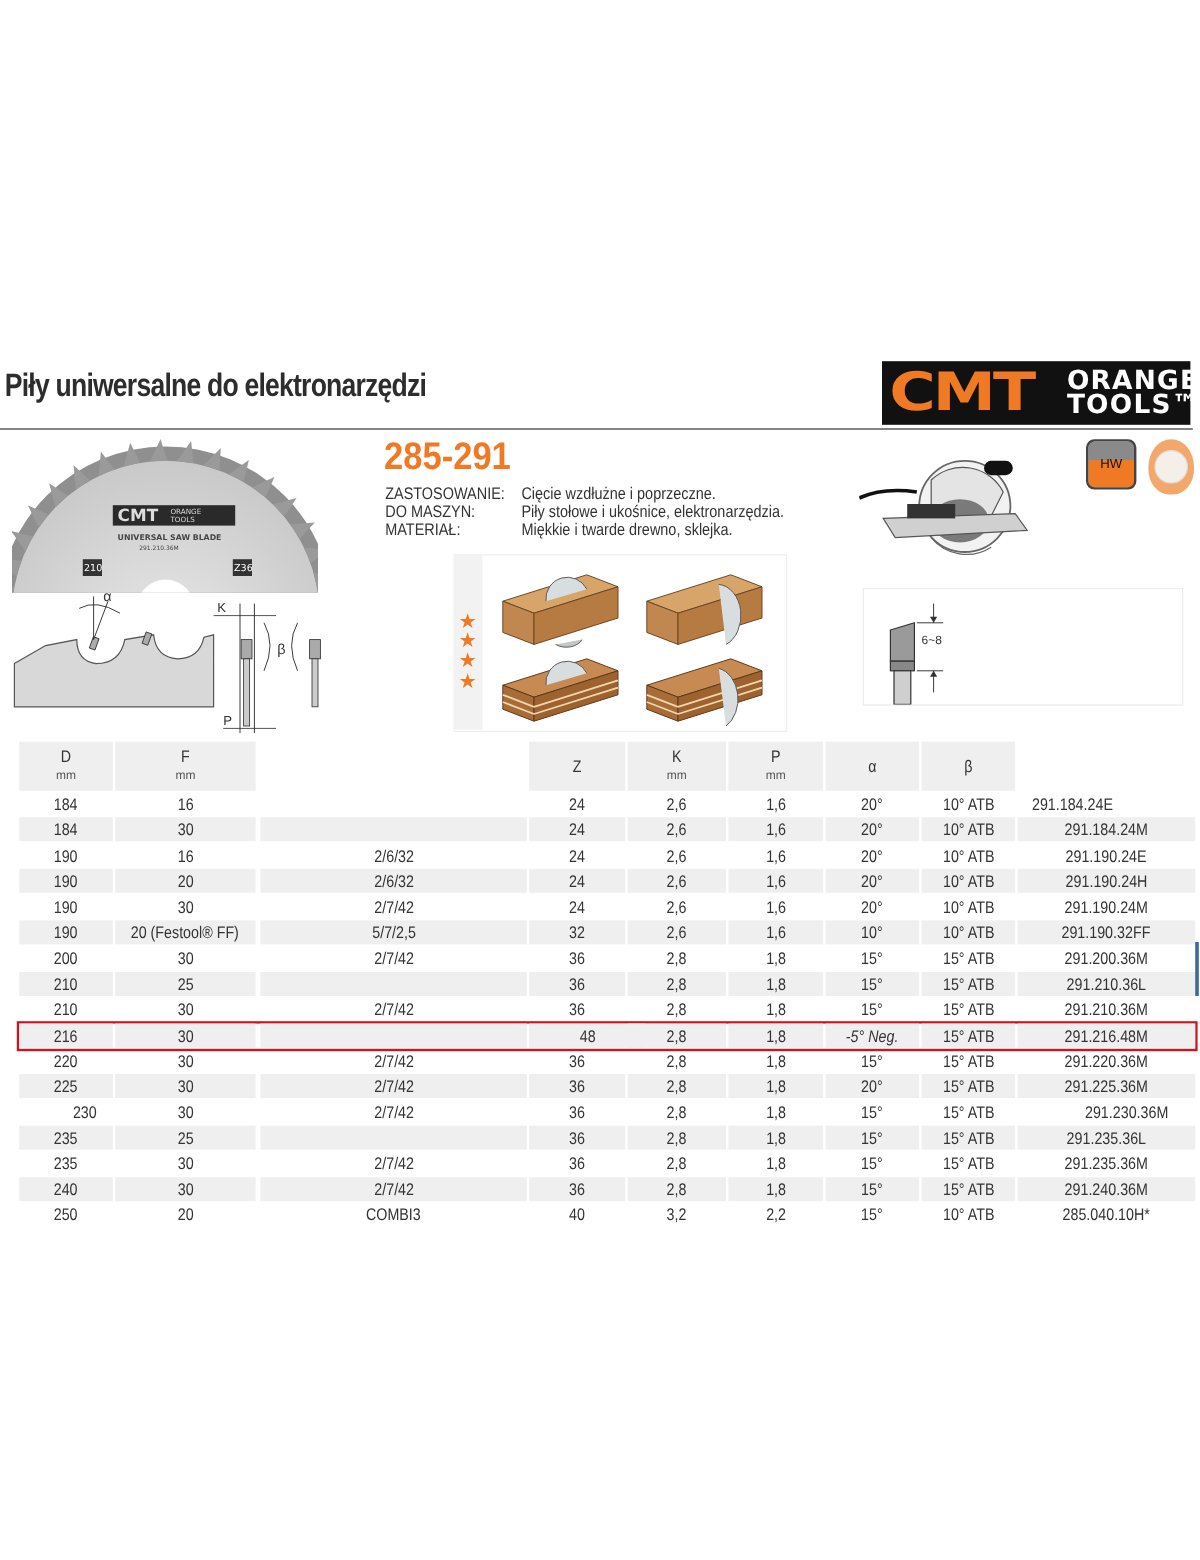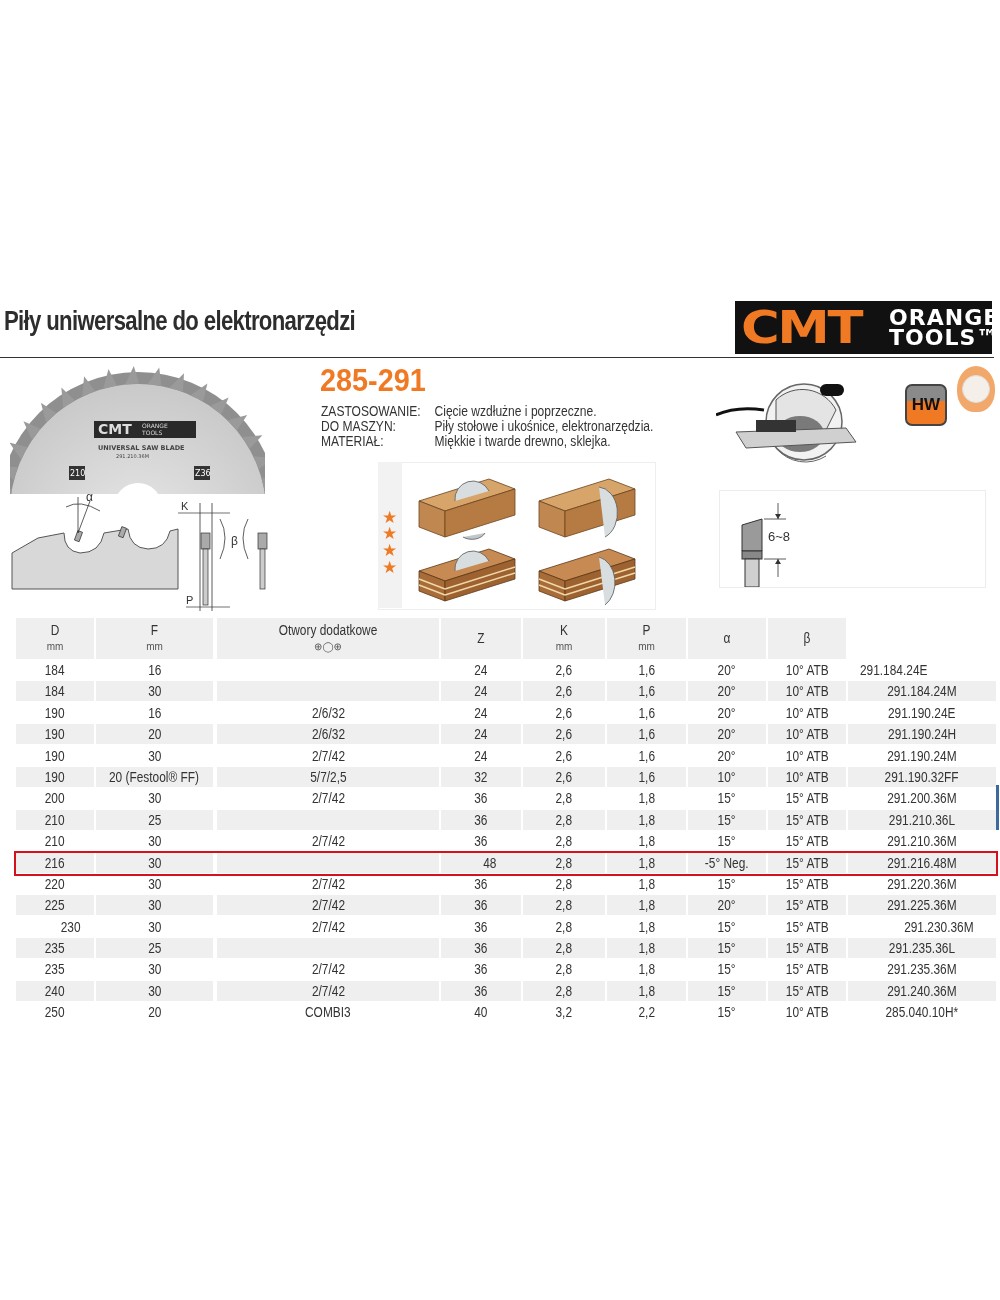--- a/index.html
+++ b/index.html
@@ -35,36 +35,36 @@
     
     .wood { left: 378px; top: 462px; width: 276px; height: 146px; background: #fff;
             border: 1px solid #eee; }
     .stars { left: 378px; top: 462px; width: 24px; height: 146px; background: #f2f2f2; }
     .star { position: absolute; left: 4px; color: #f07a24; font-size: 17px; line-height: 17px; }
 
     
     .csaw { left: 716px; top: 370px; width: 150px; height: 105px; }
 
     
-    .hw { left: 905px; top: 384px; width: 42px; height: 42px; border-radius: 7px;
+    .hw { left: 905px; top: 366px; width: 42px; height: 42px; border-radius: 7px;
           background: linear-gradient(#8a8a8a 0 40%, #f07a24 40% 100%);
           border: 2px solid #444; box-sizing: border-box; display: flex;
-          align-items: center; justify-content: center; font-weight: bold; color: #111; font-size: 17px; }
+          align-items: center; justify-content: center; font-weight: normal; color: #111; font-size: 11px; }
     .label-icon { left: 957px; top: 366px; width: 38px; height: 46px; border-radius: 50% 50% 45% 45%;
                   background: #f3a86b; display: flex; align-items: center; justify-content: center; }
     .label-icon .inner { width: 26px; height: 26px; border-radius: 50%; background: #f4efe9; border: 1px solid #ddd; }
 
     
     .spec { left: 719px; top: 490px; width: 265px; height: 96px; border: 1px solid #ececec; background: #fff; }
     .spec .tbl { position: absolute; left: 100px; top: 11px; width: 165px; }
     .spec .srow { height: 25px; margin-bottom: 2px; background: #f0f0f0; display: flex;
                   justify-content: space-between; align-items: center; padding: 0 16px 0 0; }
     .spec .sk { font-size: 17px; font-weight: bold; color: #333; padding-left: 0; }
     .spec .sv { font-size: 17px; font-weight: bold; color: #f07a24; }
-    .spec .dim { position: absolute; left: 48px; top: 38px; font-size: 13px; color: #333; }
+    .spec .dim { position: absolute; left: 48px; top: 38px; font-size: 10px; color: #333; }
 
     
     .table { left: 16px; top: 618px; width: 980px; }
     .thead { position: relative; height: 42px; }
     .th { position: absolute; top: 0; height: 41px; background: #efefef; text-align: center;
           font-size: 14px; color: #333; }
     .th .main { display: block; margin-top: 4px; transform: scaleX(0.85); }
     .th .sub { display: block; font-size: 10px; color: #555; margin-top: 3px; }
     .th.mid .main { margin-top: 12px; }
     .trow { position: relative; height: 21.4px; }
@@ -261,24 +261,20 @@
 <div class="abs table">
   <div class="thead" id="thead">
       <div class="th" style="left: 0px; width: 78px;">
         <span class="main">D</span>
         <span class="sub">mm</span>
       </div>
       <div class="th" style="left: 80px; width: 117px;">
         <span class="main">F</span>
         <span class="sub">mm</span>
       </div>
-      <div class="th" style="left: 201px; width: 222px;">
-        <span class="main">Otwory dodatkowe</span>
-        <span class="sub">⊕◯⊕</span>
-      </div>
       <div class="th mid" style="left: 425px; width: 80px;">
         <span class="main">Z</span>
       </div>
       <div class="th" style="left: 507px; width: 82px;">
         <span class="main">K</span>
         <span class="sub">mm</span>
       </div>
       <div class="th" style="left: 591px; width: 79px;">
         <span class="main">P</span>
         <span class="sub">mm</span>
@@ -390,21 +386,21 @@
         <div class="td" style="left: 752px; width: 78px;"><span>15° ATB</span></div>
         <div class="td" style="left: 832px; width: 148px;"><span>291.210.36M</span></div>
       </div>
       <div class="trow alt highlight">
         <div class="td" style="left: 0px; width: 78px;"><span>216</span></div>
         <div class="td" style="left: 80px; width: 117px;"><span>30</span></div>
         <div class="td" style="left: 201px; width: 222px;"><span></span></div>
         <div class="td" style="left: 425px; width: 97px;"><span>48</span></div>
         <div class="td" style="left: 507px; width: 82px;"><span>2,8</span></div>
         <div class="td" style="left: 591px; width: 79px;"><span>1,8</span></div>
-        <div class="td" style="left: 672px; width: 78px;"><span>-5° Neg.</span></div>
+        <div class="td" style="left: 672px; width: 78px; font-style: italic;"><span>-5° Neg.</span></div>
         <div class="td" style="left: 752px; width: 78px;"><span>15° ATB</span></div>
         <div class="td" style="left: 832px; width: 148px;"><span>291.216.48M</span></div>
       </div>
       <div class="trow">
         <div class="td" style="left: 0px; width: 78px;"><span>220</span></div>
         <div class="td" style="left: 80px; width: 117px;"><span>30</span></div>
         <div class="td" style="left: 201px; width: 222px;"><span>2/7/42</span></div>
         <div class="td" style="left: 425px; width: 80px;"><span>36</span></div>
         <div class="td" style="left: 507px; width: 82px;"><span>2,8</span></div>
         <div class="td" style="left: 591px; width: 79px;"><span>1,8</span></div>

